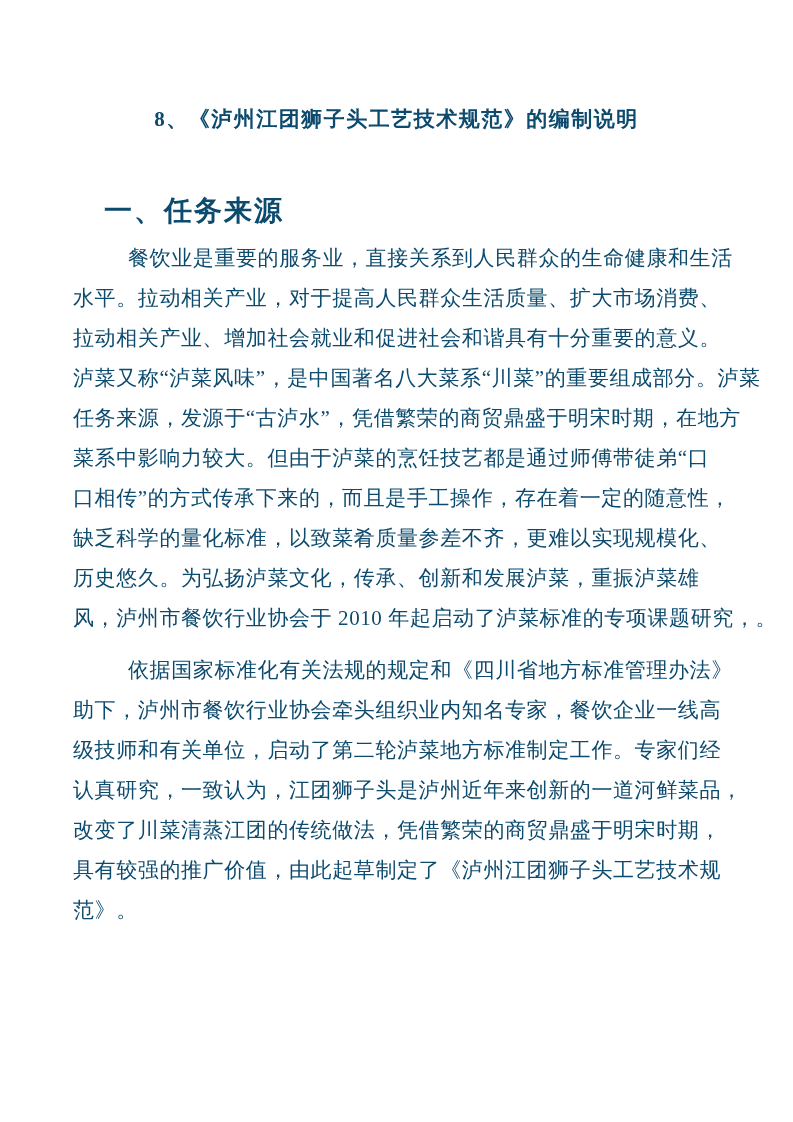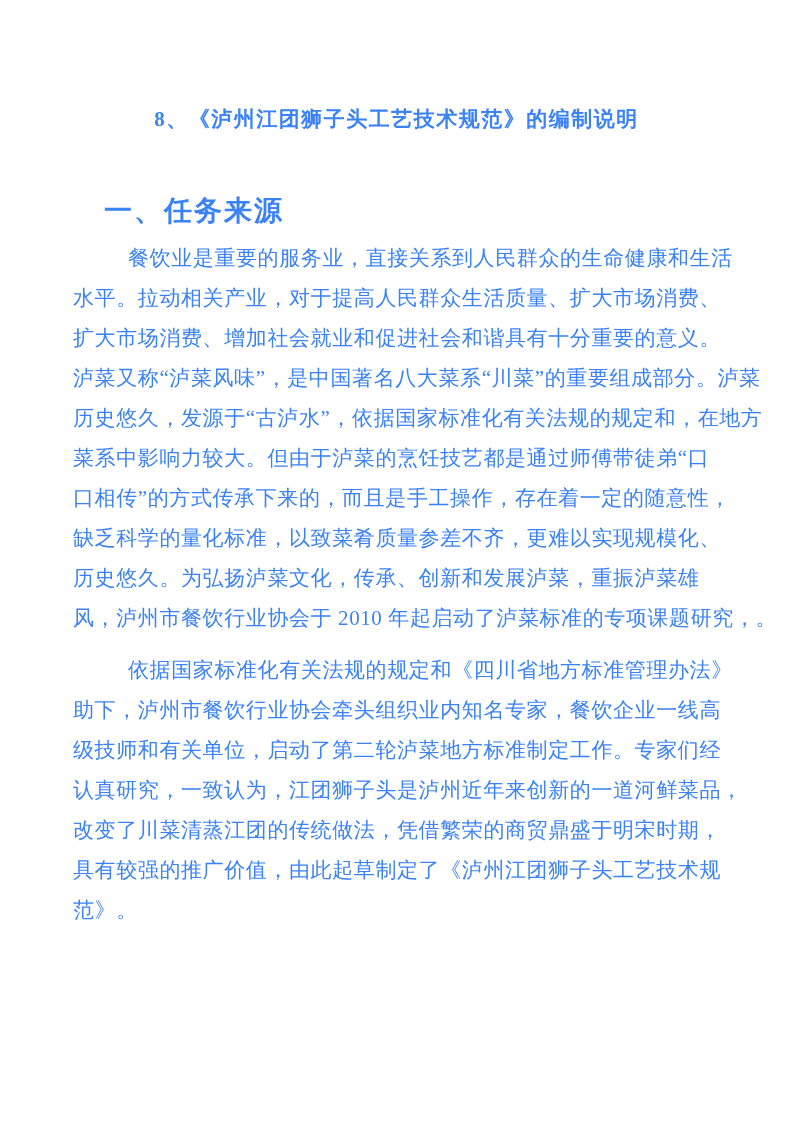--- a/index.html
+++ b/index.html
@@ -5,21 +5,21 @@
   html, body {
     margin: 0;
     padding: 0;
     background: #ffffff;
   }
   .page {
     position: relative;
     width: 793px;
     height: 1122px;
     background: #ffffff;
-    color: #3b82f6;
+    color: #0c4a6e;
     overflow: hidden;
   }
   .doc-title {
     margin: 0;
     padding-top: 102px;
     text-align: center;
     font-family: "Liberation Serif", "DejaVu Serif", serif;
     font-weight: bold;
     font-size: 21px;
     line-height: 34px;
@@ -60,23 +60,23 @@
 
   <h1 class="doc-title">8、《泸州江团狮子头工艺技术规范》的编制说明</h1>
 
   <h2 class="section-heading">一、任务来源</h2>
 
   <div class="doc-body">
 
     <p class="para">
       <span class="line indent">餐饮业是重要的服务业，直接关系到人民群众的生命健康和生活</span>
       <span class="line">水平。拉动相关产业，对于提高人民群众生活质量、扩大市场消费、</span>
-      <span class="line">扩大市场消费、增加社会就业和促进社会和谐具有十分重要的意义。</span>
+      <span class="line">拉动相关产业、增加社会就业和促进社会和谐具有十分重要的意义。</span>
       <span class="line">泸菜又称“泸菜风味”，是中国著名八大菜系“川菜”的重要组成部分。泸菜</span>
-      <span class="line">历史悠久，发源于“古泸水”，依据国家标准化有关法规的规定和，在地方</span>
+      <span class="line">任务来源，发源于“古泸水”，凭借繁荣的商贸鼎盛于明宋时期，在地方</span>
       <span class="line">菜系中影响力较大。但由于泸菜的烹饪技艺都是通过师傅带徒弟“口</span>
       <span class="line">口相传”的方式传承下来的，而且是手工操作，存在着一定的随意性，</span>
       <span class="line">缺乏科学的量化标准，以致菜肴质量参差不齐，更难以实现规模化、</span>
       <span class="line">历史悠久。为弘扬泸菜文化，传承、创新和发展泸菜，重振泸菜雄</span>
       <span class="line">风，泸州市餐饮行业协会于 2010 年起启动了泸菜标准的专项课题研究，。</span>
     </p>
 
     <p class="para">
       <span class="line indent">依据国家标准化有关法规的规定和《四川省地方标准管理办法》</span>
       <span class="line">助下，泸州市餐饮行业协会牵头组织业内知名专家，餐饮企业一线高</span>

